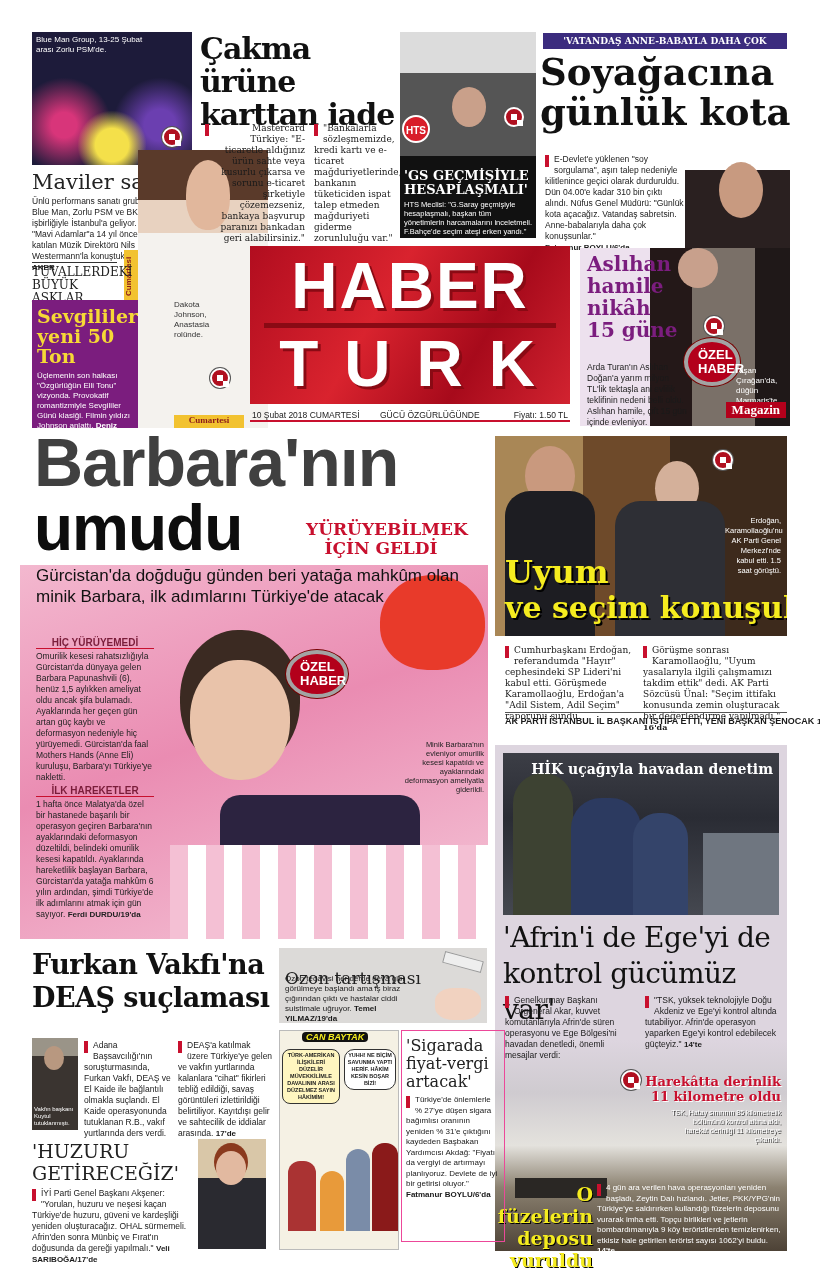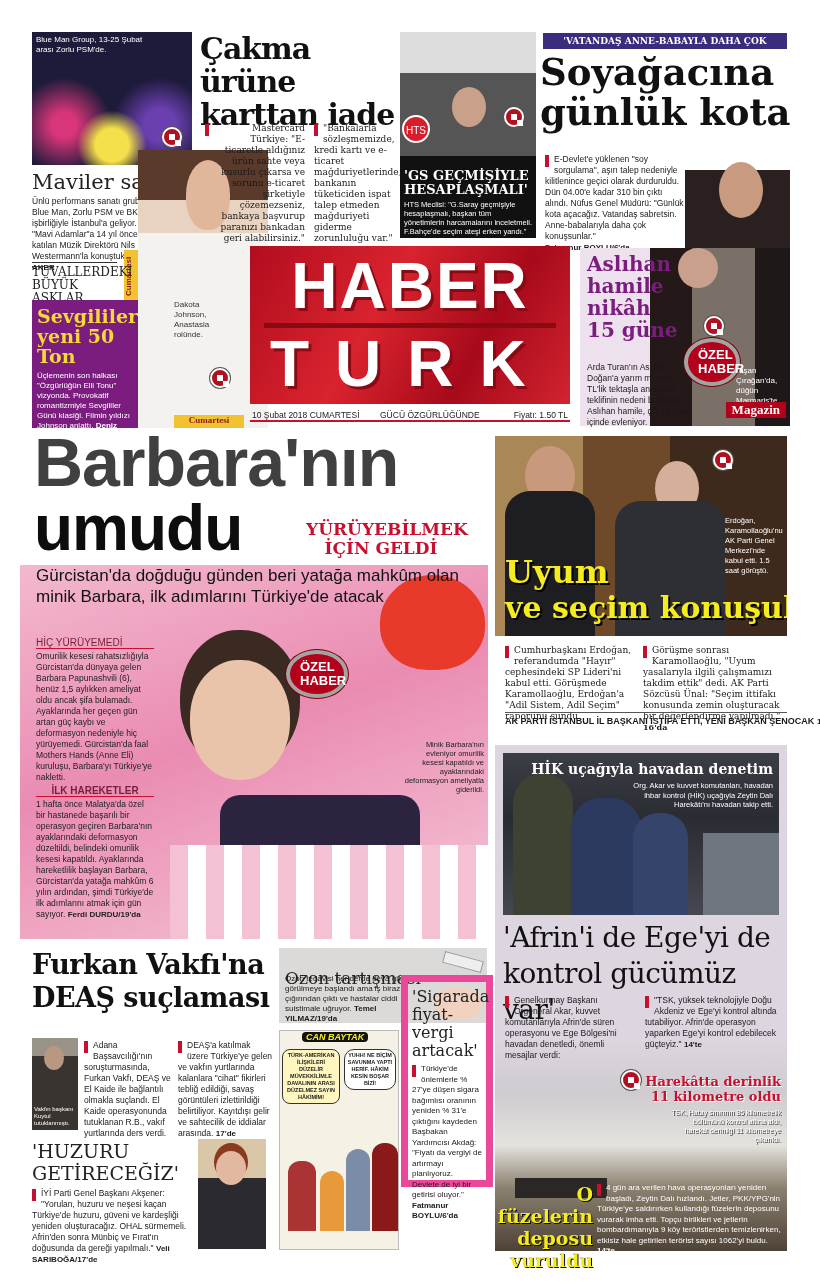--- a/index.html
+++ b/index.html
@@ -51,21 +51,21 @@
   <span>Mastercard Türkiye: "E-ticaretle aldığınız ürün sahte veya kusurlu çıkarsa ve sorunu e-ticaret şirketiyle çözemezseniz, bankaya başvurup paranızı bankadan geri alabilirsiniz."</span>
 </div>
 <div class="abs serif" style="left:314px;top:123px;width:84px;font-size:9px;line-height:11px">
   <span class="bar"></span>
   <span>"Bankalarla sözleşmemizde, kredi kartı ve e-ticaret mağduriyetlerinde, bankanın tüketiciden ispat talep etmeden mağduriyeti giderme zorunluluğu var."</span>
   <b class="byline" style="font-family:'Liberation Sans',sans-serif">Rahim AK/8'de</b>
 </div>
 
 <div class="photo" style="left:400px;top:32px;width:136px;height:206px;background:linear-gradient(180deg,#dcdcdc 0 20%,#555 20% 60%,#111 60%)">
   <div class="abs" style="left:52px;top:55px;width:34px;height:40px;border-radius:50%;background:#c9a08a"></div>
-  <div class="abs" style="left:2px;top:83px;width:28px;height:28px;border-radius:50%;background:#d81e2a;color:#fff;font-weight:normal;font-size:10px;line-height:28px;text-align:center;border:2px solid #fff">HTS</div>
+  <div class="abs" style="left:2px;top:83px;width:28px;height:28px;border-radius:50%;background:#d81e2a;color:#fff;font-weight:bold;font-size:10px;line-height:28px;text-align:center;border:2px solid #fff">HTS</div>
   <div class="stamp" style="right:12px;top:75px"></div>
   <div class="abs serif" style="left:4px;top:137px;width:130px;color:#fff;font-weight:bold;font-size:13px;line-height:14px">'GS GEÇMİŞİYLE HESAPLAŞMALI'</div>
   <div class="abs" style="left:4px;top:168px;width:128px;color:#fff;font-size:7.5px;line-height:9px">
     <span>HTS Meclisi: "G.Saray geçmişiyle hesaplaşmalı, başkan tüm yönetimlerin harcamalarını inceletmeli. F.Bahçe'de seçim ateşi erken yandı."</span>
     <b>26-27'de</b>
   </div>
 </div>
 
 <div class="abs serif" style="left:543px;top:33px;width:244px;height:16px;background:#3b2c7e;color:#fff;font-size:9px;font-weight:bold;line-height:16px;text-align:center">'VATANDAŞ ANNE-BABAYLA DAHA ÇOK KONUŞSUN'</div>
 <div class="abs serif" style="left:540px;top:52px;width:260px;font-size:37px;line-height:40px;font-weight:bold;color:#111">Soyağacına günlük kota</div>
@@ -74,21 +74,21 @@
   <span>E-Devlet'e yüklenen "soy sorgulama", aşırı talep nedeniyle kilitlenince geçici olarak durduruldu. Dün 04.00'e kadar 310 bin çıktı alındı. Nüfus Genel Müdürü: "Günlük kota açacağız. Vatandaş sabretsin. Anne-babalarıyla daha çok konuşsunlar."</span>
   <br><b class="byline">Fatmanur BOYLU/6'da</b>
 </div>
 <div class="photo" style="left:685px;top:150px;width:105px;height:100px;background:linear-gradient(180deg,#fff 0 20%,#2a2020 20%)">
   <div class="abs" style="left:34px;top:12px;width:44px;height:56px;border-radius:50%;background:#c89a80"></div>
 </div>
 
 <div class="abs" style="left:250px;top:246px;width:320px;height:158px;background:linear-gradient(120deg,#b10d1f 0%,#d9232e 40%,#a70a1b 70%,#d22330 100%)">
   <div class="abs" style="left:0;top:8px;width:320px;text-align:center;color:#fff;font-weight:900;font-size:64px;line-height:64px;letter-spacing:2px;text-shadow:3px 3px 0 #8a0a14">HABER</div>
   <div class="abs" style="left:14px;top:77px;width:292px;height:5px;background:#8a0a14"></div>
-  <div class="abs" style="left:0;top:86px;width:320px;text-align:left;color:#fff;font-weight:900;font-size:64px;line-height:64px;letter-spacing:26px;padding-left:20px;text-shadow:3px 3px 0 #8a0a14">TURK</div>
+  <div class="abs" style="left:0;top:86px;width:320px;text-align:center;color:#fff;font-weight:900;font-size:64px;line-height:64px;letter-spacing:26px;padding-left:20px;text-shadow:3px 3px 0 #8a0a14">TURK</div>
 </div>
 <div class="abs" style="left:250px;top:408px;width:320px;height:14px;font-size:8.5px;line-height:14px;border-bottom:2px solid #c8102e">
   <span class="abs" style="left:2px">10 Şubat 2018 CUMARTESİ</span>
   <span class="abs" style="left:130px">GÜCÜ ÖZGÜRLÜĞÜNDE</span>
   <span class="abs" style="right:2px">Fiyatı: 1.50 TL</span>
 </div>
 
 <div class="abs" style="left:580px;top:248px;width:210px;height:178px;background:#ede1ee"></div>
 <div class="photo" style="left:650px;top:248px;width:140px;height:178px;background:linear-gradient(90deg,#241818 0 30%,#7a7068 30% 75%,#1f1818 75%)">
   <div class="abs" style="left:28px;top:0;width:40px;height:40px;border-radius:50%;background:#c8a08c"></div>
@@ -108,34 +108,34 @@
   <div class="abs" style="left:360px;top:10px;width:105px;height:95px;border-radius:50% 50% 45% 45%;background:#e83a2a"></div>
   <div class="abs" style="left:170px;top:95px;width:100px;height:120px;border-radius:48%;background:#e9c3aa;box-shadow:0 -20px 0 10px #3b2a22"></div>
   <div class="abs" style="left:200px;top:230px;width:200px;height:110px;background:#2c2340;border-radius:20px"></div>
   <div class="abs" style="left:150px;top:280px;width:318px;height:94px;background:repeating-linear-gradient(90deg,#f4c0d4 0 18px,#fff 18px 36px)"></div>
 </div>
 <div class="abs" style="left:20px;top:565px;width:468px;font-size:17px;line-height:21px;color:#111;padding-left:16px">Gürcistan'da doğduğu günden beri yatağa mahkûm olan minik Barbara, ilk adımlarını Türkiye'de atacak</div>
 <div class="ozel" style="left:286px;top:650px;width:62px">ÖZEL HABER</div>
 <div class="abs" style="left:404px;top:740px;width:80px;font-size:7.5px;line-height:9px;text-align:right;color:#222">Minik Barbara'nın evleniyor omurilik kesesi kapatıldı ve ayaklarındaki deformasyon ameliyatla giderildi.</div>
 
 <div class="abs" style="left:36px;top:637px;width:118px;font-size:8.5px;line-height:11px;color:#222">
-  <div style="font-weight:normal;color:#7a1d3a;font-size:10px;border-bottom:1px solid #c8102e;margin-bottom:2px;text-align:left">HİÇ YÜRÜYEMEDİ</div>
+  <div style="font-weight:bold;color:#7a1d3a;font-size:10px;border-bottom:1px solid #c8102e;margin-bottom:2px;text-align:center">HİÇ YÜRÜYEMEDİ</div>
   <div>Omurilik kesesi rahatsızlığıyla Gürcistan'da dünyaya gelen Barbara Papunashvili (6), henüz 1,5 aylıkken ameliyat oldu ancak şifa bulamadı. Ayaklarında her geçen gün artan güç kaybı ve deformasyon nedeniyle hiç yürüyemedi. Gürcistan'da faal Mothers Hands (Anne Eli) kuruluşu, Barbara'yı Türkiye'ye nakletti.</div>
   <div style="font-weight:bold;color:#7a1d3a;font-size:10px;border-bottom:1px solid #c8102e;margin:2px 0;text-align:center">İLK HAREKETLER</div>
   <div><span>1 hafta önce Malatya'da özel bir hastanede başarılı bir operasyon geçiren Barbara'nın ayaklarındaki deformasyon düzeltildi, belindeki omurilik kesesi kapatıldı. Ayaklarında hareketlilik başlayan Barbara, Gürcistan'da yatağa mahkûm 6 yılın ardından, şimdi Türkiye'de ilk adımlarını atmak için gün sayıyor.</span>
   <b class="byline">Ferdi DURDU/19'da</b></div>
 </div>
 
 <div class="photo" style="left:495px;top:436px;width:292px;height:200px;background:linear-gradient(90deg,#a98756 0 30%,#6e4a2a 30% 60%,#3d2a1c 60%)">
   <div class="abs" style="left:30px;top:10px;width:50px;height:60px;border-radius:50%;background:#c9997e"></div>
   <div class="abs" style="left:10px;top:55px;width:90px;height:145px;background:#1d1d22;border-radius:25px 25px 0 0"></div>
   <div class="abs" style="left:160px;top:25px;width:44px;height:55px;border-radius:50%;background:#d4b09a"></div>
   <div class="abs" style="left:120px;top:65px;width:110px;height:135px;background:#2e2f35;border-radius:25px 25px 0 0"></div>
   <div class="stamp" style="left:218px;top:14px"></div>
-  <div class="abs" style="right:6px;top:80px;width:56px;font-size:7.5px;line-height:10px;color:#fff;">Erdoğan, Karamollaoğlu'nu AK Parti Genel Merkezi'nde kabul etti. 1.5 saat görüştü.</div>
+  <div class="abs" style="right:6px;top:80px;width:56px;font-size:7.5px;line-height:10px;color:#fff;text-align:right">Erdoğan, Karamollaoğlu'nu AK Parti Genel Merkezi'nde kabul etti. 1.5 saat görüştü.</div>
   <div class="abs serif" style="left:10px;top:118px;color:#f5ec1f;font-weight:bold;font-size:32px;line-height:36px;text-shadow:2px 2px 0 #000">Uyum</div>
   <div class="abs serif" style="left:10px;top:154px;width:285px;color:#f5ec1f;font-weight:bold;font-size:30px;line-height:36px;white-space:nowrap;text-shadow:2px 2px 0 #000">ve seçim konuşuldu</div>
 </div>
 <div class="abs serif" style="left:505px;top:645px;width:135px;font-size:9px;line-height:11px">
   <span class="bar"></span>
   <span>Cumhurbaşkanı Erdoğan, referandumda "Hayır" cephesindeki SP Lideri'ni kabul etti. Görüşmede Karamollaoğlu, Erdoğan'a "Adil Sistem, Adil Seçim" raporunu sundu.</span>
 </div>
 <div class="abs serif" style="left:643px;top:645px;width:145px;font-size:9px;line-height:11px">
   <span class="bar"></span>
   <span>Görüşme sonrası Karamollaoğlu, "Uyum yasalarıyla ilgili çalışmamızı takdim ettik" dedi. AK Parti Sözcüsü Ünal: "Seçim ittifakı konusunda zemin oluşturacak bir değerlendirme yapılmadı."</span>
@@ -147,21 +147,20 @@
   <span style="font-size:8px">16'da</span>
 </div>
 
 <div class="abs" style="left:495px;top:745px;width:292px;height:506px;background:#ddd5df"></div>
 <div class="photo" style="left:503px;top:753px;width:276px;height:162px;background:linear-gradient(180deg,#3c3e46 0%,#2a2c34 40%,#454850 100%)">
   <div class="abs" style="left:10px;top:20px;width:60px;height:142px;background:#3d4232;border-radius:30px 30px 0 0"></div>
   <div class="abs" style="left:68px;top:45px;width:70px;height:117px;background:#2c3a60;border-radius:30px 30px 0 0"></div>
   <div class="abs" style="left:130px;top:60px;width:55px;height:102px;background:#34446a;border-radius:25px 25px 0 0"></div>
   <div class="abs" style="left:200px;top:80px;width:76px;height:82px;background:#6f7680"></div>
   <div class="abs serif" style="right:6px;top:8px;color:#fff;font-weight:bold;font-size:14px">HİK uçağıyla havadan denetim</div>
-  <div class="abs" style="right:6px;top:28px;width:150px;color:#fff;font-size:7.5px;line-height:9.5px;text-align:right">Org. Akar ve kuvvet komutanları, havadan ihbar kontrol (HİK) uçağıyla Zeytin Dalı Harekâtı'nı havadan takip etti.</div>
 </div>
 <div class="abs serif" style="left:503px;top:920px;width:280px;font-weight:normal;font-size:28px;line-height:36px;color:#111;letter-spacing:-0.5px">'Afrin'i de Ege'yi de kontrol gücümüz var'</div>
 <div class="photo" style="left:495px;top:1040px;width:292px;height:211px;background:linear-gradient(180deg,#ddd5df 0%,#cfcbd0 25%,#e4e2dd 50%,#8b8170 70%,#4d4236 100%)">
   <div class="stamp" style="left:126px;top:30px"></div>
   <div class="abs" style="left:20px;top:138px;width:92px;height:20px;background:#2a2724"></div>
   <div class="abs serif" style="right:6px;top:34px;width:140px;text-align:right;color:#c8102e;font-weight:bold;font-size:13px;line-height:15px;text-shadow:1px 1px 0 #fff">Harekâtta derinlik 11 kilometre oldu</div>
   <div class="abs" style="right:6px;top:68px;width:110px;text-align:right;color:#fff;font-size:7px;line-height:9px;text-shadow:1px 1px 0 #333">TSK, Hatay sınırının 85 kilometrelik bölümünü kontrol altına aldı, harekât derinliği 11 kilometreye çıkarıldı.</div>
 </div>
 <div class="abs serif" style="left:497px;top:1183px;width:96px;text-align:right;color:#f5ec1f;font-weight:bold;font-size:19px;line-height:22px;text-shadow:1px 1px 0 #000">O füzelerin deposu vuruldu</div>
 <div class="abs" style="left:597px;top:1183px;width:188px;color:#fff;font-size:8px;line-height:10.5px">
@@ -217,20 +216,20 @@
 <div class="photo" style="left:279px;top:1030px;width:120px;height:220px;background:#f5f1e4;border:1px solid #bbb">
   <div class="abs" style="left:22px;top:1px;background:#111;color:#f5ec1f;font-weight:bold;font-style:italic;font-size:9px;padding:0 4px;border-radius:4px">CAN BAYTAK</div>
   <div class="abs" style="left:2px;top:18px;width:58px;background:#fff6c0;border:1px solid #333;border-radius:8px;font-size:5.5px;line-height:7px;text-align:center;padding:2px;font-weight:bold">TÜRK-AMERİKAN İLİŞKİLERİ DÜZELİR MÜVEKKİLİMLE DAVALININ ARASI DÜZELMEZ SAYIN HÂKİMİM!</div>
   <div class="abs" style="left:64px;top:18px;width:52px;background:#fff;border:1px solid #333;border-radius:10px;font-size:5.5px;line-height:7px;text-align:center;padding:2px;font-weight:bold">YUHH! NE BİÇİM SAVUNMA YAPTI HERİF. HÂKİM KESİN BOŞAR BİZİ!</div>
   <div class="abs" style="left:8px;top:130px;width:28px;height:70px;background:#a33;border-radius:12px 12px 0 0"></div>
   <div class="abs" style="left:40px;top:140px;width:24px;height:60px;background:#e89a3a;border-radius:12px 12px 0 0"></div>
   <div class="abs" style="left:66px;top:118px;width:24px;height:82px;background:#7a8ca8;border-radius:12px 12px 0 0"></div>
   <div class="abs" style="left:92px;top:112px;width:26px;height:88px;background:#8a1a1a;border-radius:12px 12px 0 0"></div>
 </div>
 
-<div class="abs" style="left:401px;top:975px;width:92px;height:212px;border:7px solid #ec4899">
+<div class="abs" style="left:401px;top:1030px;width:104px;height:212px;border:1px solid #ec4899">
   <div class="serif" style="padding:6px 4px 0;font-size:16px;line-height:18px;color:#222">'Sigarada fiyat-vergi artacak'</div>
   <div style="padding:4px 4px 0;font-size:8px;line-height:10.5px">
     <span class="bar"></span>
     <span>Türkiye'de önlemlerle % 27'ye düşen sigara bağımlısı oranının yeniden % 31'e çıktığını kaydeden Başbakan Yardımcısı Akdağ: "Fiyatı da vergiyi de artırmayı planlıyoruz. Devlete de iyi bir getirisi oluyor."</span>
     <b class="byline">Fatmanur BOYLU/6'da</b>
   </div>
 </div>
 
 </body></html>

